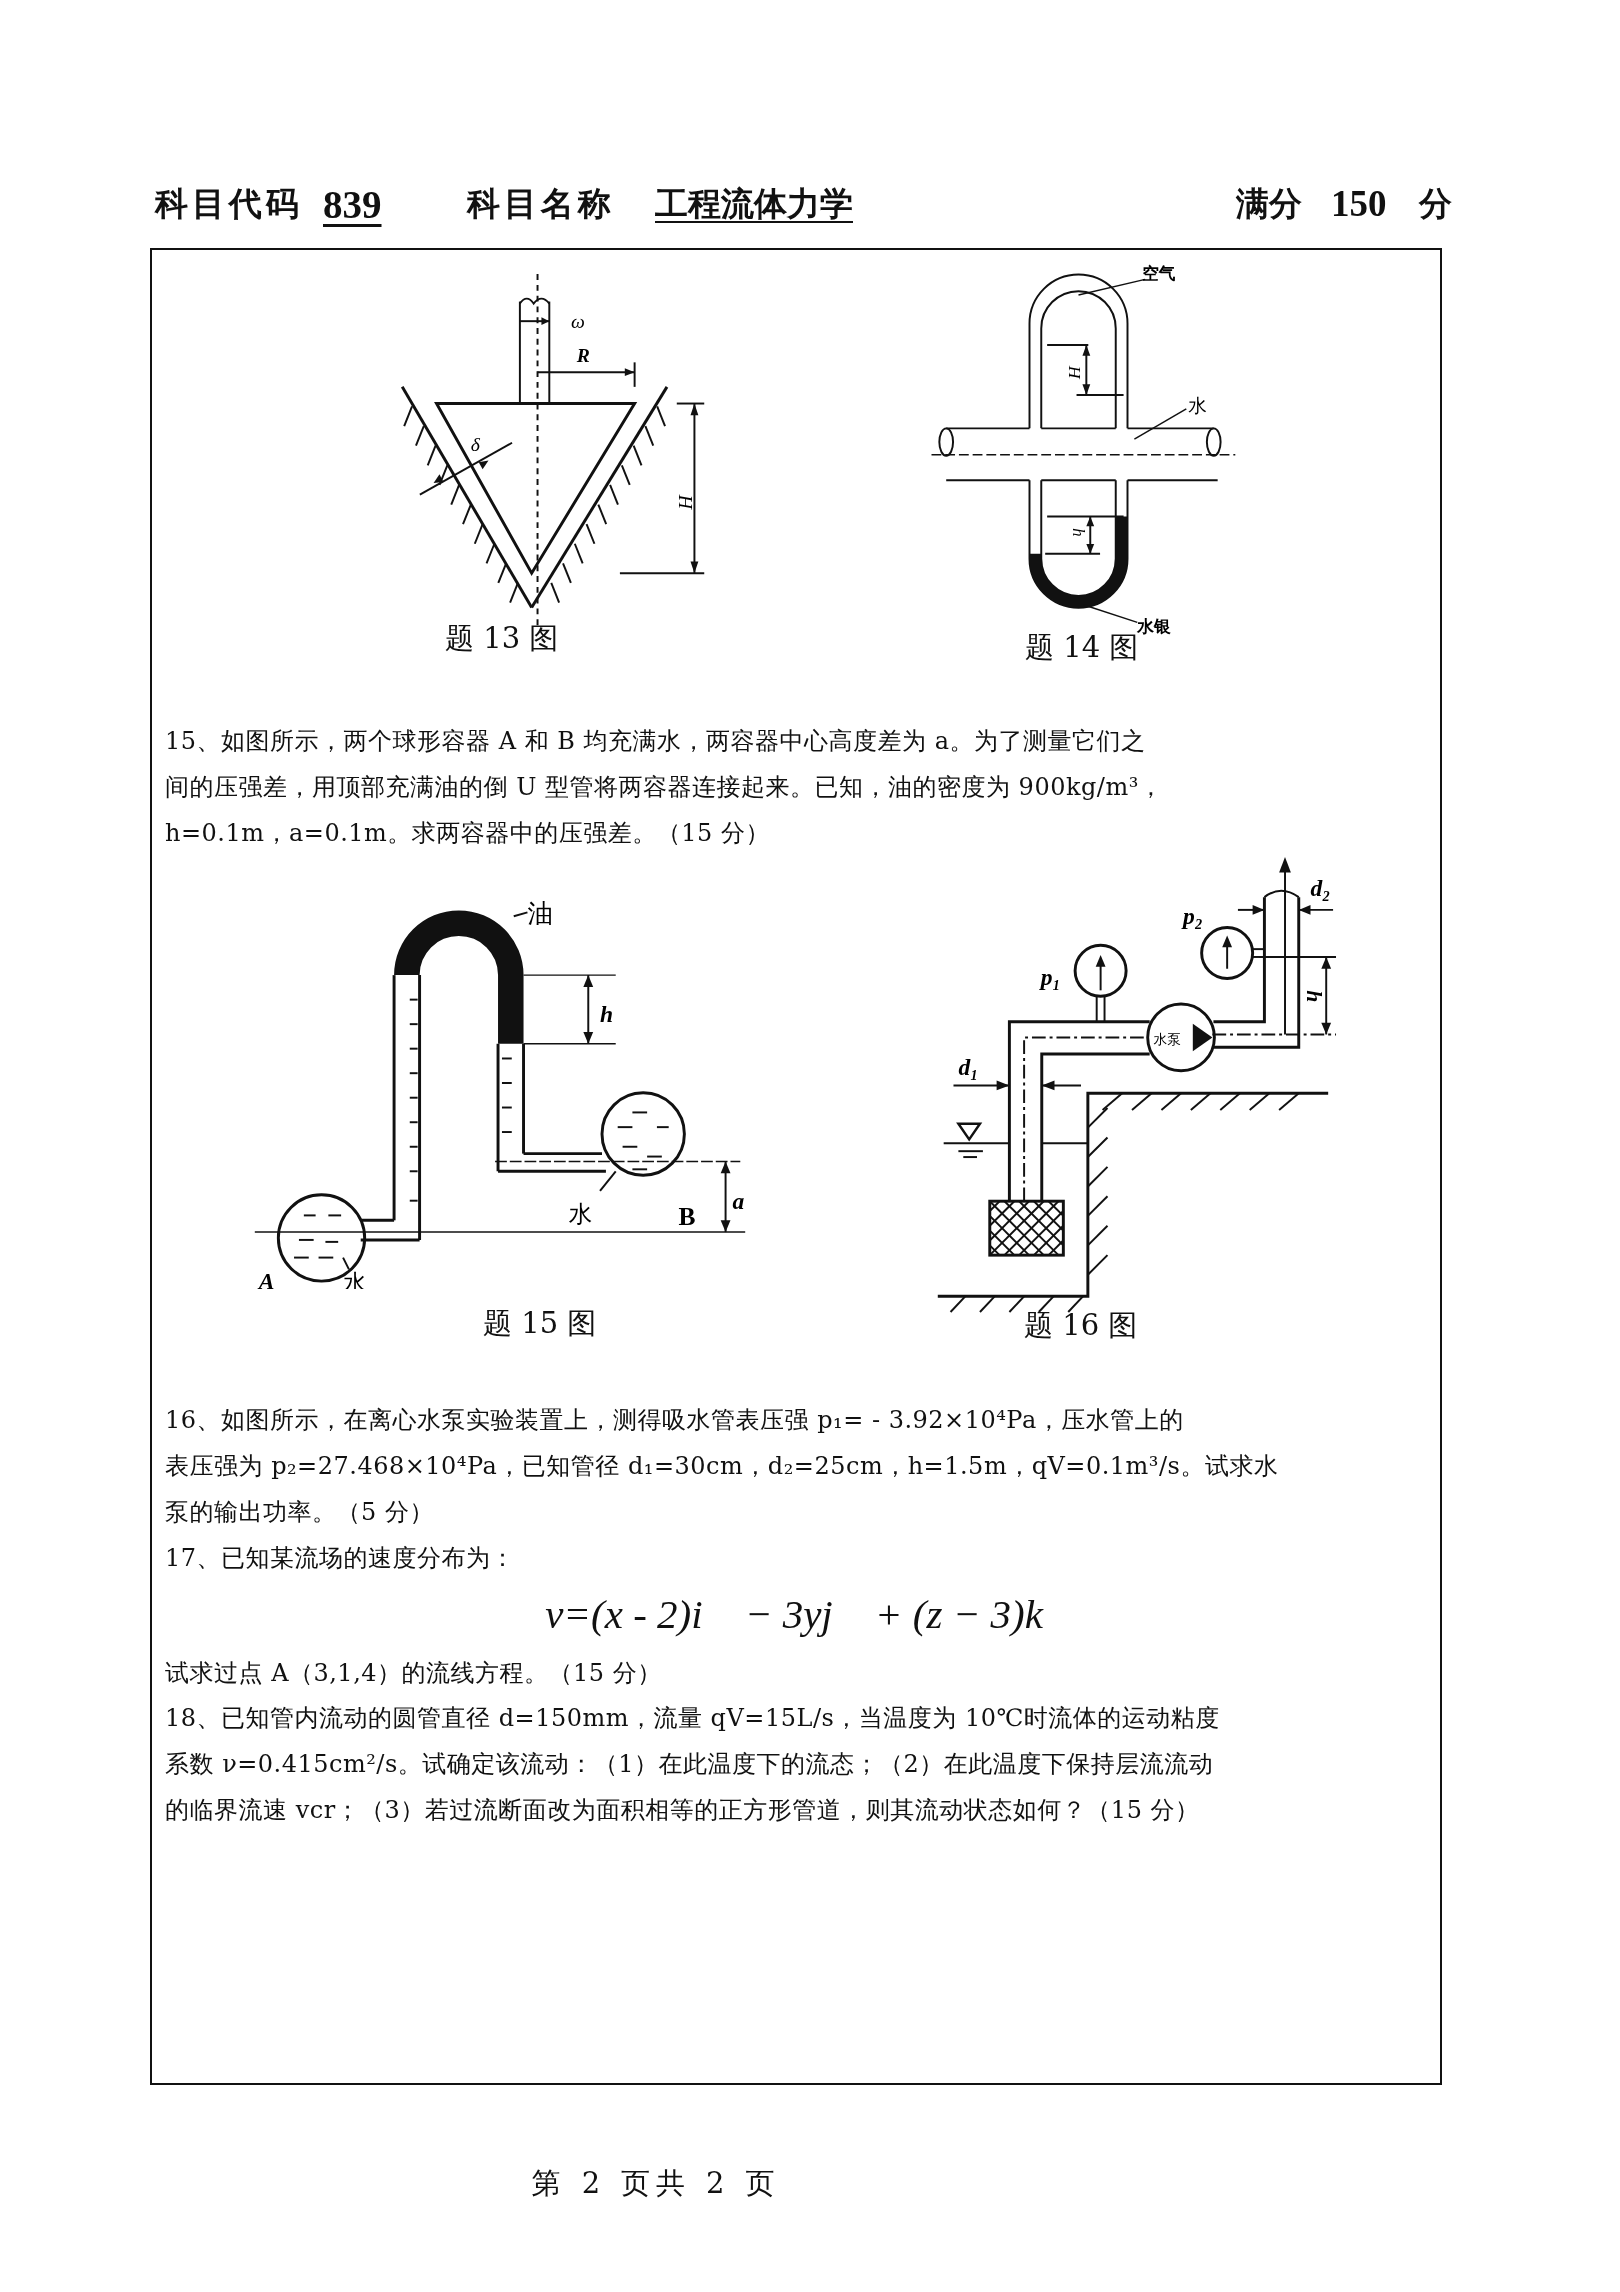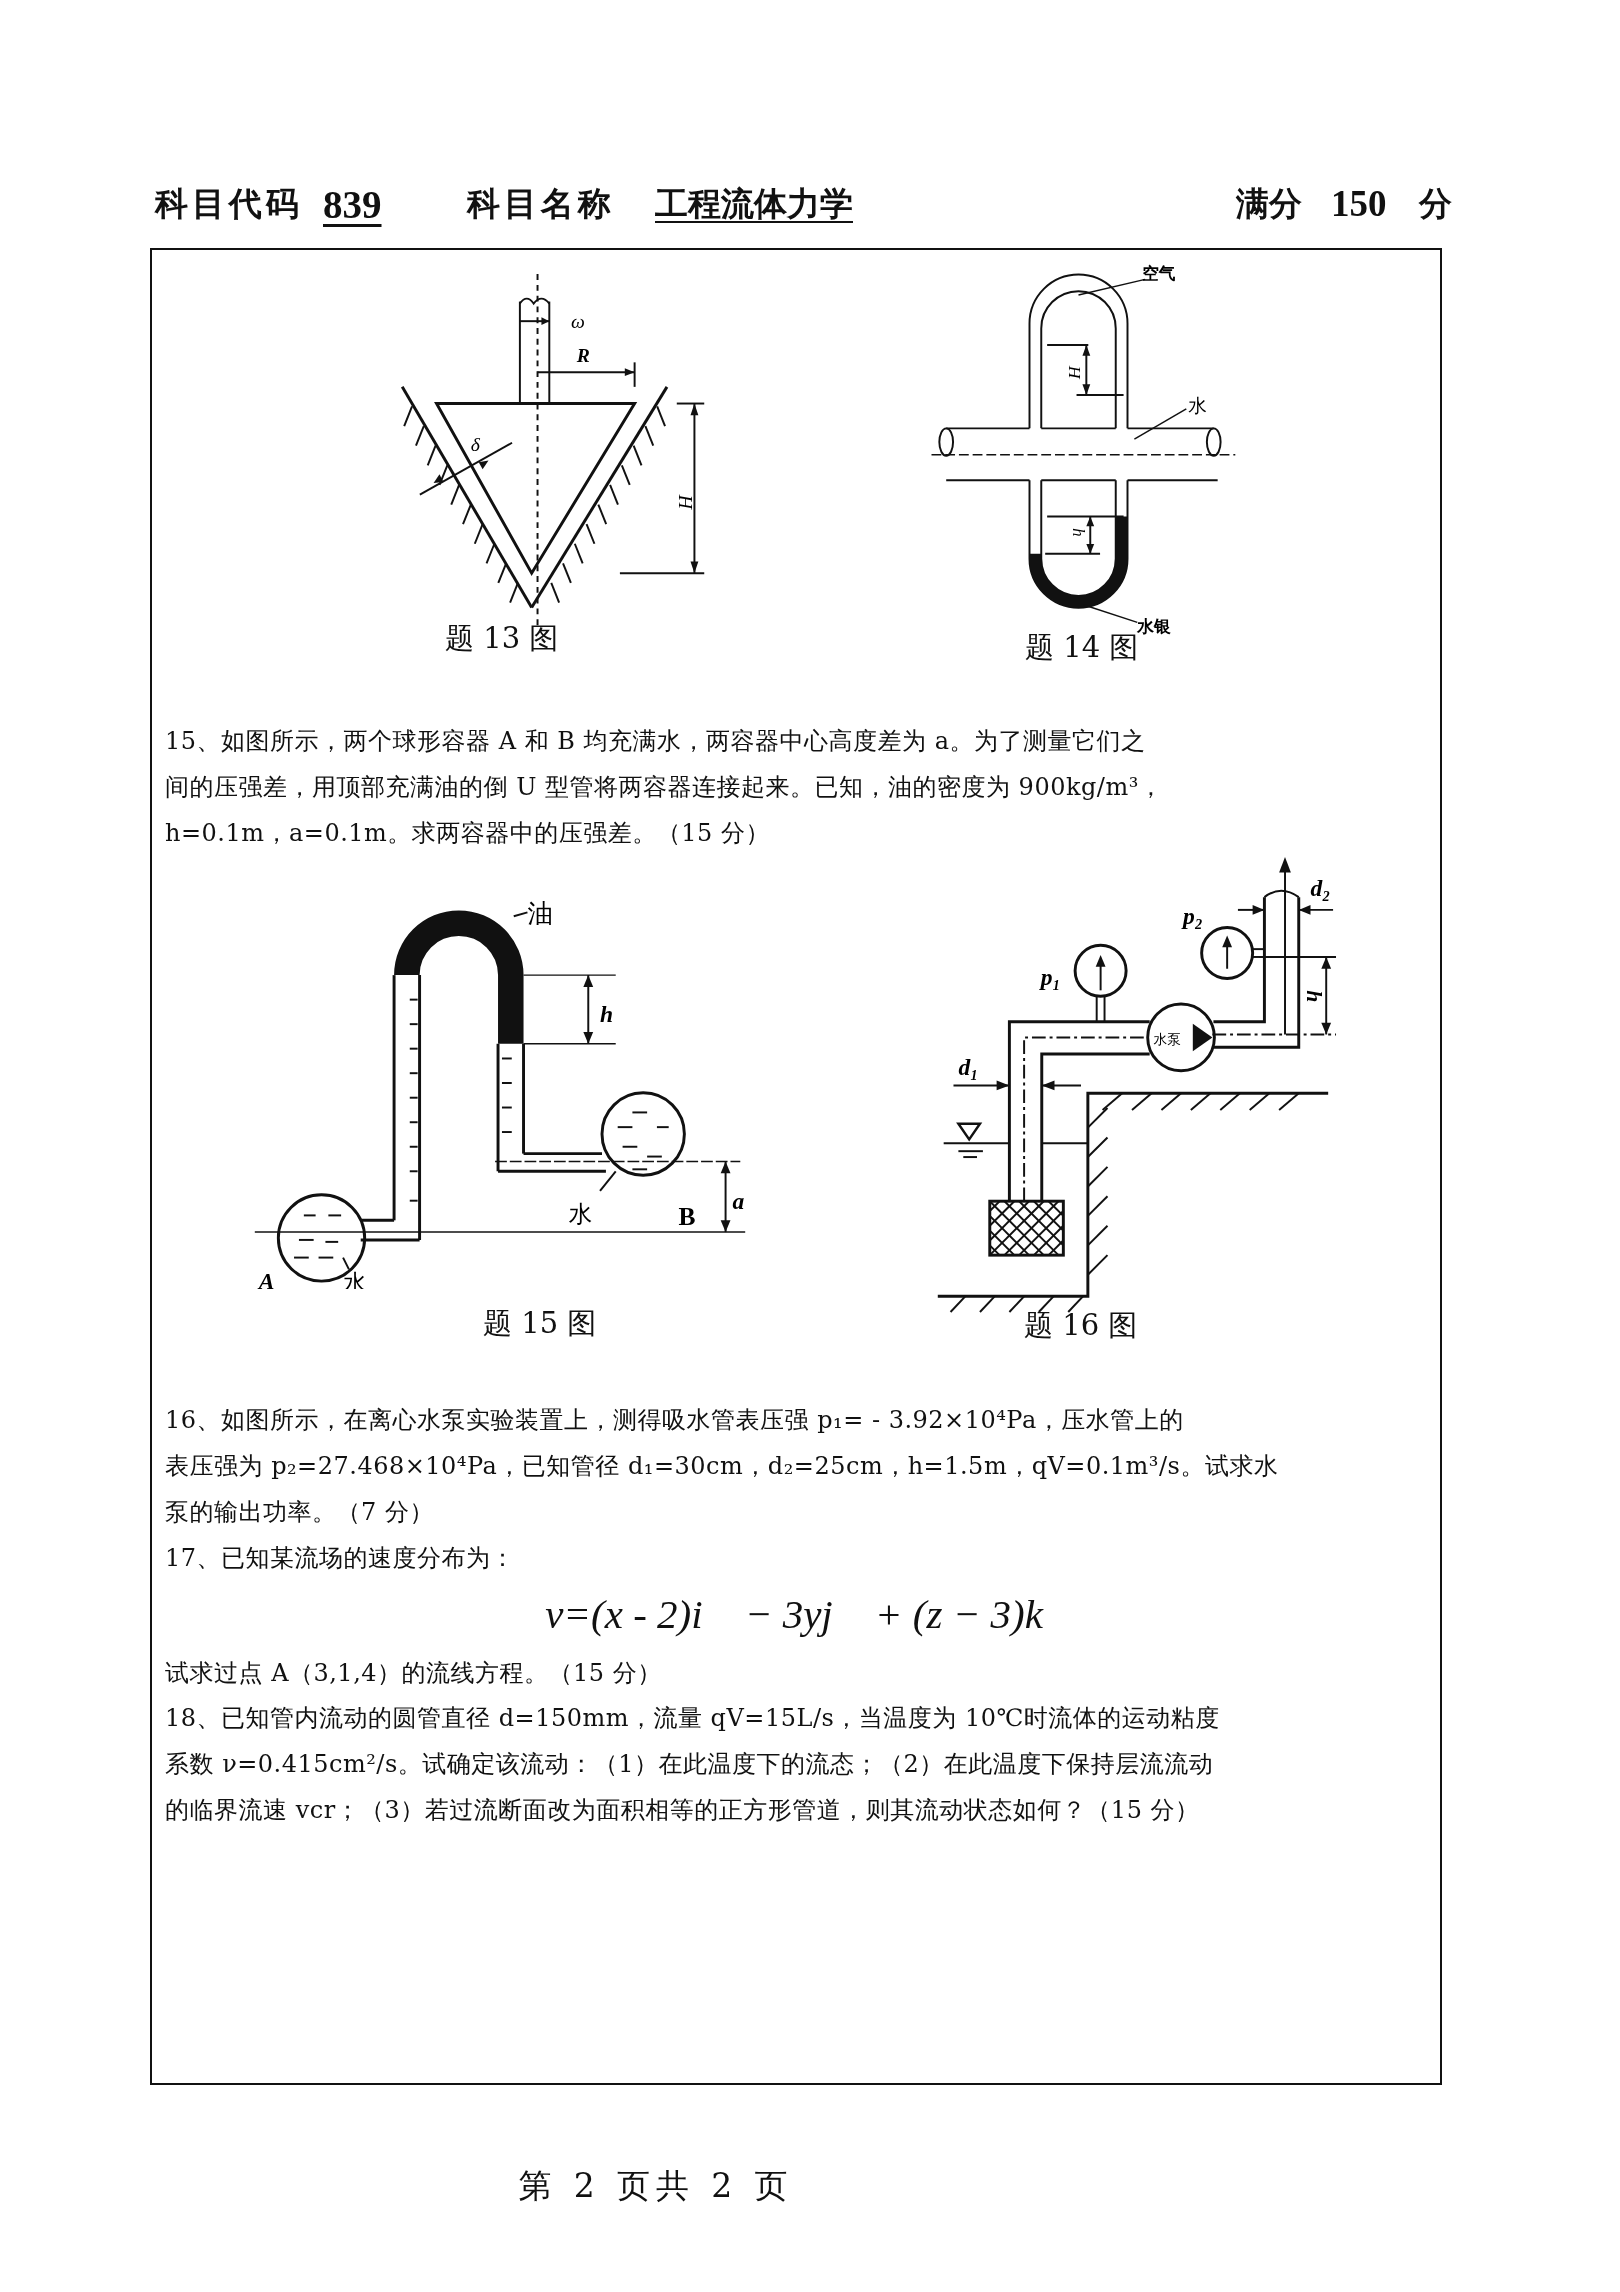--- a/index.html
+++ b/index.html
@@ -19,21 +19,21 @@
 
   .box { position: absolute; left: 150px; top: 248px; width: 1292px; height: 1837px; border: 2.9px solid #111; box-sizing: border-box; }
 
   .fig { position: absolute; }
   .fig svg { display: block; }
   .fig-caption { position: absolute; font-size: 29px; font-family: "DejaVu Serif", serif; white-space: nowrap; }
 
   .para { position: absolute; left: 165px; width: 1274px; font-size: 24px; line-height: 46px; letter-spacing: 0.5px; font-family: "DejaVu Serif", serif; }
   .formula { position: absolute; left: 0; width: 1620px; text-align: center; font-family: "Liberation Serif", serif; font-style: italic; font-size: 41px; }
 
-  .footer { position: absolute; top: 2164px; left: 0; width: 1312px; text-align: center; font-size: 33px; letter-spacing: 5.9px; }
+  .footer { position: absolute; top: 2164px; left: 0; width: 1312px; text-align: center; font-size: 29px; letter-spacing: 5.9px; }
   .svg-text { font-family: "Liberation Serif", serif; font-style: italic; }
   .svg-cjk { font-family: "DejaVu Sans", sans-serif; }
 </style>
 </head>
 <body>
 
 <div class="header">
   <span class="h-label" style="left:0">科目代码</span>
   <span class="h-code">839</span>
   <span class="h-label h-name-label">科目名称</span>
@@ -327,21 +327,21 @@
       <line x1="110" y1="355" x2="140" y2="385"></line>
         <line x1="125" y1="355" x2="140" y2="370"></line>
     </g>
   </svg>
   <div class="fig-caption" style="left:98px; top:453px;">题 16 图</div>
 </div>
 
 <div class="para" style="top:1397px;">
   <div>16、如图所示，在离心水泵实验装置上，测得吸水管表压强 p₁= - 3.92×10⁴Pa，压水管上的</div>
   <div>表压强为 p₂=27.468×10⁴Pa，已知管径 d₁=30cm，d₂=25cm，h=1.5m，qV=0.1m³/s。试求水</div>
-  <div>泵的输出功率。（7 分）</div>
+  <div>泵的输出功率。（5 分）</div>
 </div>
 
 <div class="para" style="top:1535px;">17、已知某流场的速度分布为：</div>
 <div class="formula" style="top:1590px;">v=(x - 2)i⃗ − 3yj⃗ + (z − 3)k⃗</div>
 <div class="para" style="top:1650px;">试求过点 A（3,1,4）的流线方程。（15 分）</div>
 
 <div class="para" style="top:1695px;">
   <div>18、已知管内流动的圆管直径 d=150mm，流量 qV=15L/s，当温度为 10℃时流体的运动粘度</div>
   <div>系数 ν=0.415cm²/s。试确定该流动：（1）在此温度下的流态；（2）在此温度下保持层流流动</div>
   <div>的临界流速 vcr；（3）若过流断面改为面积相等的正方形管道，则其流动状态如何？（15 分）</div>

